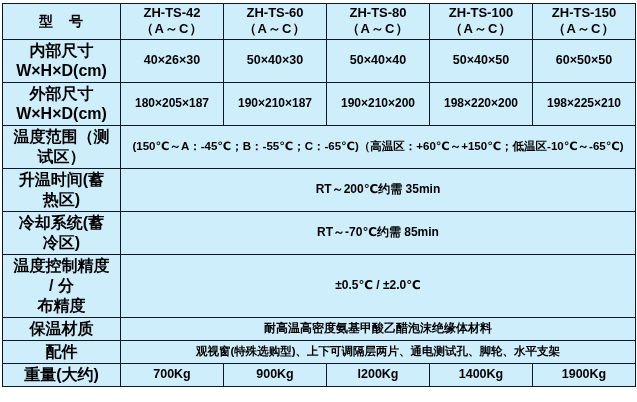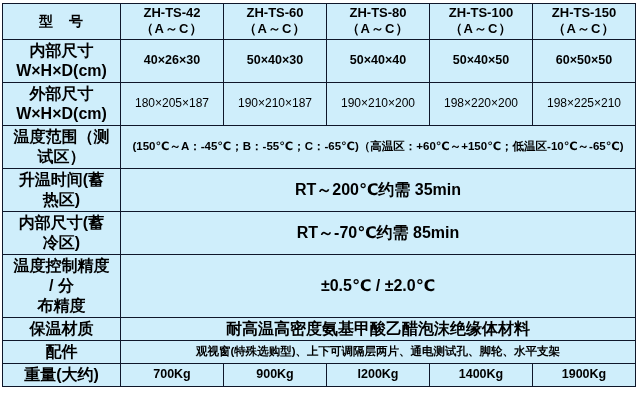--- a/index.html
+++ b/index.html
@@ -52,26 +52,26 @@
     margin-left: 12px;
   }
   .rowlabel .l2 {
     display: block;
   }
   .val {
     font-weight: bold;
     font-size: 12.5px;
   }
   .valsm {
-    font-weight: normal;
+    font-weight: bold;
     font-size: 12px;
   }
   .spanval {
     font-weight: bold;
-    font-size: 16px;
+    font-size: 12px;
   }
   .spanval-sm {
     font-weight: bold;
     font-size: 11.5px;
   }
   .h-tall { height: 34px; }
   .h-med { height: 30px; }
   .h-sm { height: 23px; }
   .h-xs { height: 21px; }
 </style>
@@ -140,21 +140,21 @@
       <td class="rowlabel">温度范围（测试区）</td>
       <td class="spanval-sm" colspan="5">(150℃～A：-45℃；B：-55℃；C：-65℃)（高温区：+60℃～+150℃；低温区-10℃～-65℃)</td>
     </tr>
 
     <tr class="h-sm">
       <td class="rowlabel">升温时间(蓄热区)</td>
       <td class="spanval" colspan="5">RT～200℃约需 35min</td>
     </tr>
 
     <tr class="h-sm">
-      <td class="rowlabel">内部尺寸(蓄冷区)</td>
+      <td class="rowlabel">冷却系统(蓄冷区)</td>
       <td class="spanval" colspan="5">RT～-70℃约需 85min</td>
     </tr>
 
 
     <tr class="h-med">
       <td class="rowlabel">
         <span>温度控制精度 / 分</span>
         <span class="l2">布精度</span>
       </td>
       <td class="spanval" colspan="5">±0.5℃ / ±2.0℃</td>

